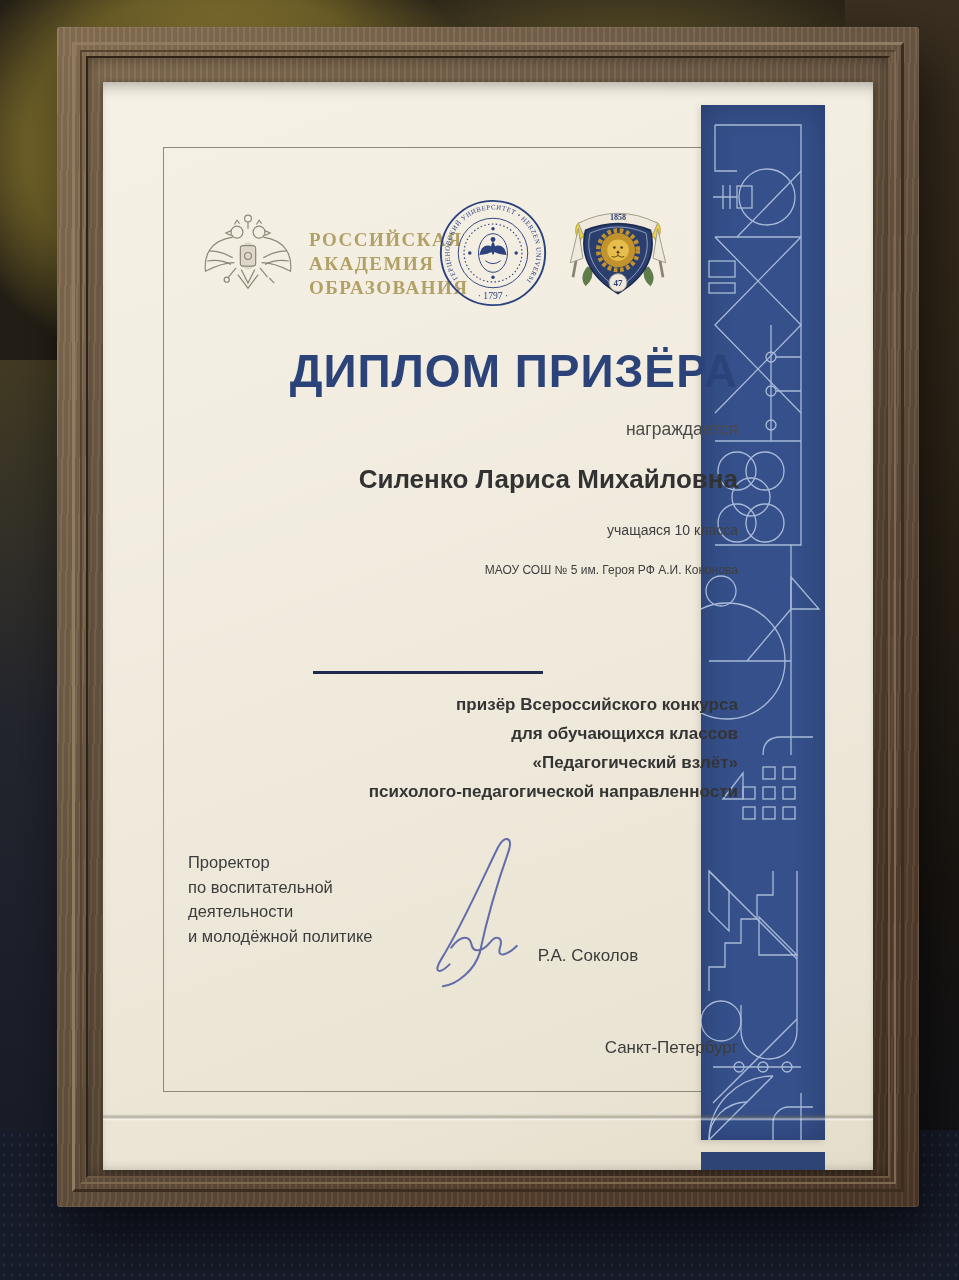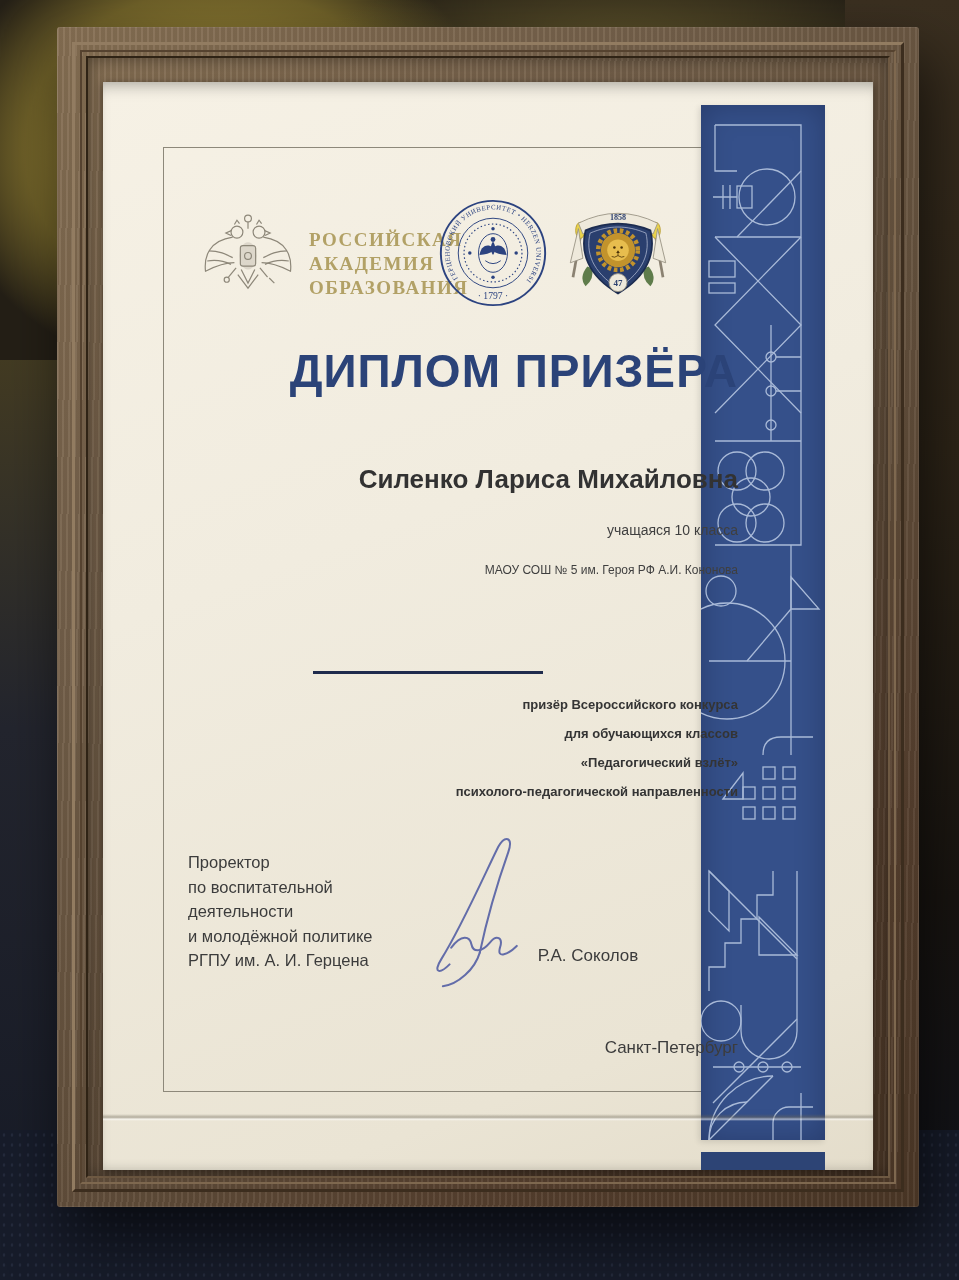--- a/index.html
+++ b/index.html
@@ -58,21 +58,21 @@
   .crest{position:absolute;left:461px;top:114px;width:108px;height:112px;}
 
   
   .ctext{position:absolute;left:15px;width:620px;text-align:right;color:#3f3f3f;}
   .title{top:262px;font-size:46px;font-weight:800;color:#2b4378;letter-spacing:1px;}
   .subtitle{top:337px;font-size:17.5px;color:#4a4a4a;}
   .name{top:382px;font-size:26px;font-weight:bold;color:#323232;}
   .role{top:440px;font-size:14px;}
   .school{top:481px;font-size:12px;}
   .divider{position:absolute;left:210px;top:589px;width:230px;height:3px;background:#1f2b4d;}
-  .award{top:608px;font-size:13px;font-weight:bold;line-height:29px;color:#343434;}
+  .award{top:608px;font-size:17px;font-weight:bold;line-height:29px;color:#343434;}
   .signer{position:absolute;left:85px;top:768px;width:250px;text-align:left;
     font-size:16.5px;line-height:24.5px;color:#3c3c3c;}
   .signature{position:absolute;left:306px;top:748px;width:150px;height:168px;}
   .signer-name{position:absolute;left:400px;top:864px;width:170px;text-align:center;
     font-size:17px;color:#3c3c3c;}
   .city{top:956px;font-size:17px;color:#3c3c3c;}
   .year{top:982px;font-size:16.5px;font-family:"Liberation Serif",serif;color:#4a4a4a;}
 </style>
 </head>
 <body>
@@ -236,39 +236,39 @@
         <circle cx="0" cy="-2" r="12" fill="#e7bd4e"></circle>
         <circle cx="-4" cy="-5" r="1.4" fill="#4a3208"></circle>
           <circle cx="4" cy="-5" r="1.4" fill="#4a3208"></circle>
         <path d="M0 -2 L-2 1 H2 Z" fill="#4a3208"></path>
         <path d="M0 1 V4 M0 4 Q-4 7 -7 5 M0 4 Q4 7 7 5" stroke="#4a3208" stroke-width="0.9" fill="none"></path>
         <circle cy="34" r="10" fill="#eee9db" stroke="#9a9484" stroke-width="1"></circle>
         <text y="37.5" text-anchor="middle" font-size="10" font-weight="bold" font-family="Liberation Serif,serif" fill="#2c4070">47</text>
       </svg>
 
       <div class="ctext title">ДИПЛОМ ПРИЗЁРА</div>
+      <div class="ctext subtitle">награждается</div>
       <div class="ctext name">Силенко Лариса Михайловна</div>
       <div class="ctext role">учащаяся 10 класса</div>
       <div class="ctext school">МАОУ СОШ № 5 им. Героя РФ А.И. Кононова</div>
 
       <div class="divider"></div>
 
       <div class="ctext award">
         <div>призёр Всероссийского конкурса</div>
         <div>для обучающихся классов</div>
         <div>«Педагогический взлёт»</div>
         <div>психолого-педагогической направленности</div>
       </div>
 
       <div class="signer">
         <div>Проректор</div>
         <div>по воспитательной</div>
         <div>деятельности</div>
         <div>и молодёжной политике</div>
-        <div>РГПУ им. А. И. Герцена</div>
       </div>
 
       <svg class="signature" viewBox="0 0 150 200">
         <g fill="none" stroke="#5560a5" stroke-width="2.4" stroke-linecap="round" opacity="0.9">
           <path d="M34 160 C22 172 14 170 24 154 C48 116 78 48 92 20 C100 6 110 8 104 26 C92 60 78 108 70 146"></path>
           <path d="M36 140 C48 124 58 126 60 136 C62 146 72 146 82 134 C90 124 98 128 94 140 C90 154 104 148 114 138"></path>
           <path d="M70 146 C64 166 44 184 26 186"></path>
         </g>
       </svg>
 

